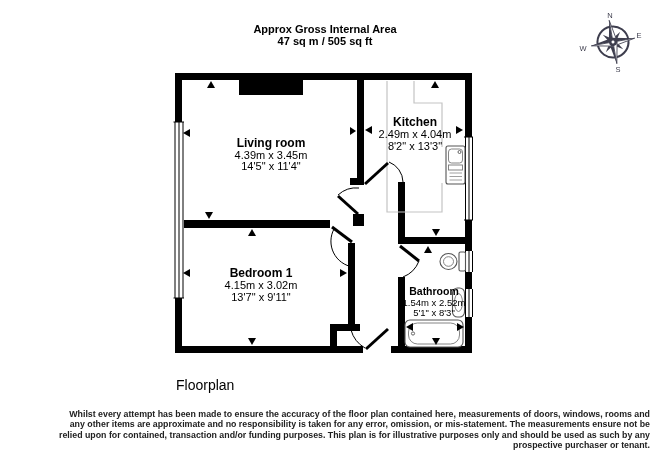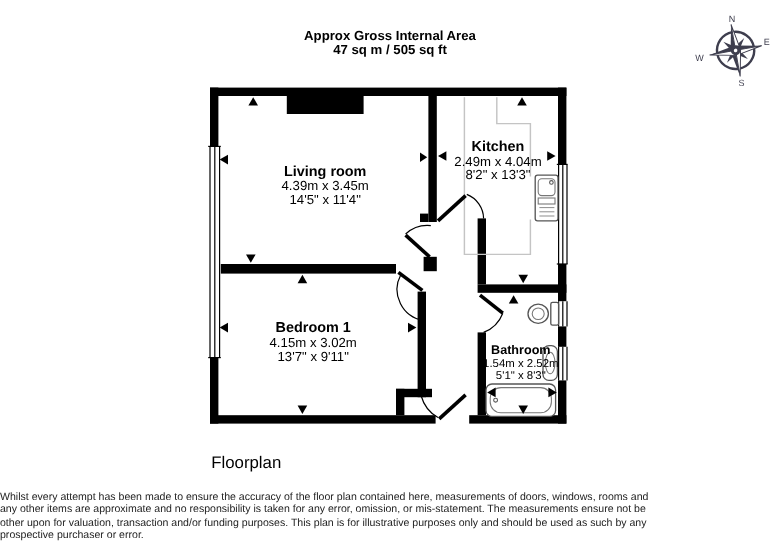--- a/index.html
+++ b/index.html
@@ -12,22 +12,22 @@
   .rdim{font-size:11px;}
   .bname{font-size:10.5px;font-weight:bold;}
   .bdim{font-size:9.5px;}
   .planlbl{font-size:14px;}
   .cletter{font-size:7.5px;fill:#3e3e4e;}
   .leaf{stroke:#000;stroke-width:3;}
   .arc{stroke:#000;stroke-width:1;fill:none;}
   .wline{stroke:#000;stroke-width:1;}
   .fix{fill:#fff;stroke:#555;stroke-width:1.1;}
   .fixin{fill:none;stroke:#777;stroke-width:0.9;}
-  .disclaimer{position:absolute;top:409px;left:0;width:650px;text-align:left;
-              font-size:8.8px;line-height:10.4px;color:#222;}
+  .disclaimer{position:absolute;top:409px;left:0;width:650px;text-align:right;
+              font-size:8.8px;line-height:10.4px;color:#222;font-weight:bold;}
 </style>
 </head>
 <body>
 
 <svg width="650" height="405" viewBox="0 0 650 405">
 
   <g>
     <text class="title" x="325" y="33" text-anchor="middle">Approx Gross Internal Area</text>
     <text class="title" x="325" y="45" text-anchor="middle">47 sq m / 505 sq ft</text>
   </g>
@@ -209,15 +209,15 @@
       </g>
     </g>
   </g>
 
   <text class="planlbl" x="176" y="390">Floorplan</text>
 </svg>
 
 <div class="disclaimer">
   <div>Whilst every attempt has been made to ensure the accuracy of the floor plan contained here, measurements of doors, windows, rooms and</div>
   <div>any other items are approximate and no responsibility is taken for any error, omission, or mis-statement. The measurements ensure not be</div>
-  <div>other upon for valuation, transaction and/or funding purposes. This plan is for illustrative purposes only and should be used as such by any</div>
-  <div>prospective purchaser or error.</div>
+  <div>relied upon for contained, transaction and/or funding purposes. This plan is for illustrative purposes only and should be used as such by any</div>
+  <div>prospective purchaser or tenant.</div>
 </div>
 
 </body></html>

